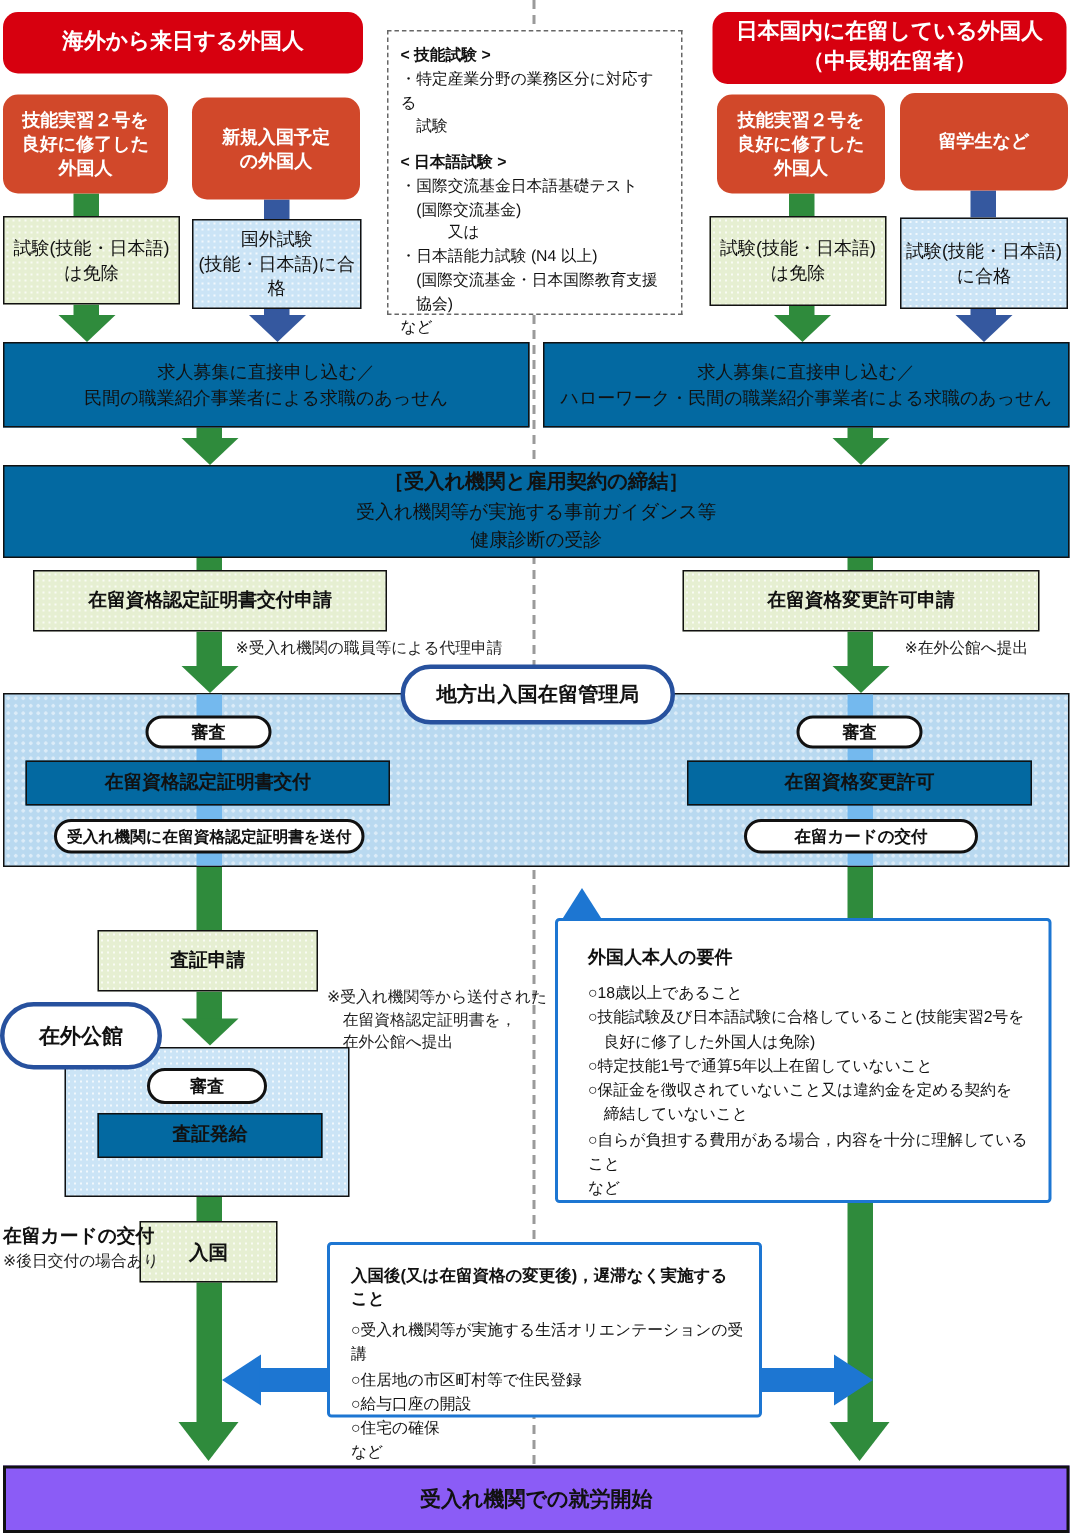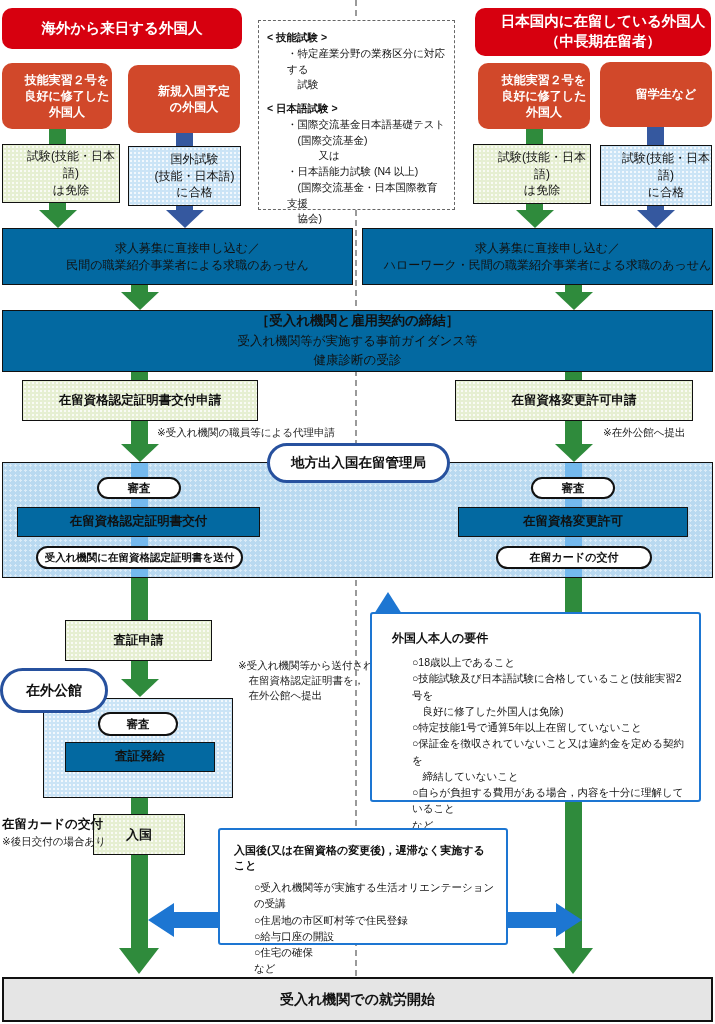--- a/index.html
+++ b/index.html
@@ -2,21 +2,21 @@
 <html><head>
 <meta charset="utf-8">
 <style>
   html,body{margin:0;padding:0;background:#fff;}
   #canvas{
     position:relative;width:715px;height:1024px;background:#fff;overflow:hidden;
     font-family:"Liberation Sans","DejaVu Sans",sans-serif;color:#111;
   }
   .abs{position:absolute;box-sizing:border-box;}
   .ctr{display:flex;align-items:center;justify-content:center;text-align:center;}
-  .pre{white-space:pre-line;padding-left:20px;}
+  .pre{white-space:pre-line;}
   .bold{font-weight:bold;}
 
   
   .divider{border-left:2px dashed #9a9a9a;width:0;z-index:0;}
 
   
   .redhdr{background:#d7000f;color:#fff;border-radius:10px;font-weight:bold;font-size:14.5px;line-height:1.35;z-index:3;}
   
   .orange{background:#d1482a;color:#fff;border-radius:10px;font-weight:bold;font-size:12px;line-height:1.35;z-index:3;}
   
@@ -49,21 +49,21 @@
   
   .bluecallout{background:#fff;border:2.5px solid #1d76d2;border-radius:3px;z-index:3;}
   .callout-title{font-size:12px;font-weight:bold;margin-bottom:7px;}
   .callout-body{font-size:10.5px;line-height:1.55;}
 
   
   .dashbox{background:#fff;border:1.6px dashed #666;z-index:2;padding:9px 8px;font-size:10.5px;line-height:1.5;}
   .dashbox .t{font-weight:bold;}
 
   .note{font-size:10.5px;color:#222;z-index:3;line-height:1.45;}
-  .goal{background:#e5e5e5;border:2px solid #111;font-size:14px;font-weight:bold;z-index:3;}
+  .goal{background:#8b5cf6;border:2px solid #111;font-size:14px;font-weight:bold;z-index:3;}
 </style>
 </head>
 <body>
 
 <div id="canvas">
 
   <div class="abs divider" style="left:355px;top:0;height:976px;"></div>
 
   <div class="abs redhdr ctr" style="left:2px;top:8px;width:240px;height:41px;">
     <span>海外から来日する外国人</span>

